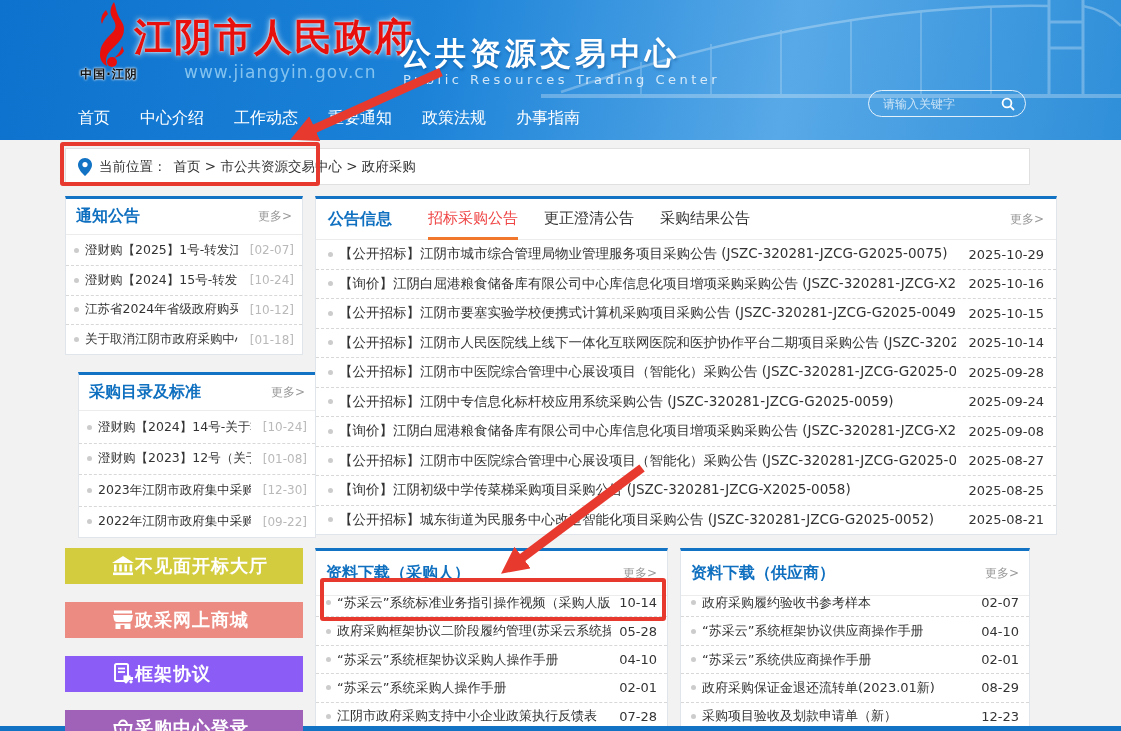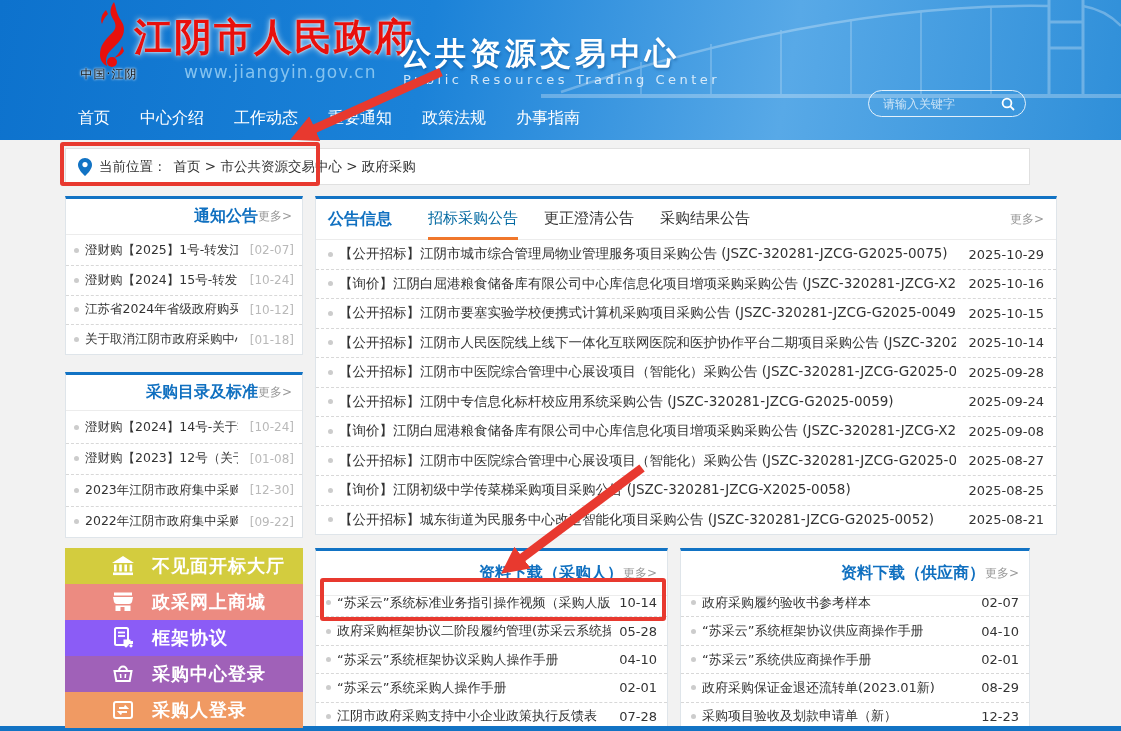--- a/index.html
+++ b/index.html
@@ -5,67 +5,67 @@
   *{box-sizing:border-box;margin:0;padding:0}
   html,body{background:#e9e9e9}
   body{font-family:"DejaVu Sans","Liberation Sans",sans-serif}
   .page{position:relative;width:1121px;height:731px;background:#f2f2f2;overflow:hidden}
 
   
   .hdr{position:absolute;left:0;top:0;width:1121px;height:140px;
        background:linear-gradient(100deg,#0d72cd 0%,#1b82d8 38%,#58a9e7 70%,#2f8fd9 100%);overflow:hidden}
   .bridge{position:absolute;right:0;top:0;opacity:.28;pointer-events:none}
   .logo-glyph{position:absolute;left:88px;top:2px}
-  .logo-caption{position:absolute;left:78px;top:66px;width:62px;text-align:center;font-size:12px;font-weight:normal;color:#111;
+  .logo-caption{position:absolute;left:78px;top:66px;width:62px;text-align:center;font-size:12px;font-weight:bold;color:#111;
        text-shadow:0 0 2px #fff,0 0 3px #fff;letter-spacing:1px}
   .site-title{position:absolute;left:134px;top:12px;font-size:38px;font-weight:900;color:#e8100c;letter-spacing:2px;
        text-shadow:0 0 6px rgba(255,255,255,.95),0 0 2px #fff}
   .site-url{position:absolute;left:184px;top:62px;font-size:17px;color:#85c3ef;letter-spacing:1px}
   .center-title{position:absolute;left:400px;top:33px;font-size:31px;font-weight:bold;color:#fff;letter-spacing:4px;
        text-shadow:1px 2px 3px rgba(0,60,120,.4)}
   .center-sub{position:absolute;left:403px;top:72px;font-size:13px;color:rgba(255,255,255,.78);letter-spacing:3.5px}
   .nav{position:absolute;left:78px;top:108px;display:flex;gap:30px}
   .nav-item{color:#fff;font-size:16px;cursor:pointer;white-space:nowrap}
   .search{position:absolute;left:868px;top:90px;width:158px;height:27px;border:1px solid rgba(255,255,255,.85);
        border-radius:14px;display:flex;align-items:center;padding:0 10px 0 14px}
   .search input{flex:1;background:transparent;border:none;outline:none;color:#fff;font-size:12px;min-width:0}
   .search input::placeholder{color:rgba(255,255,255,.72)}
 
   
   .crumb-bar{position:absolute;left:65px;top:148px;width:965px;height:37px;background:#fff;border:1px solid #e0e0e0;
        display:flex;align-items:center;padding-left:12px;font-size:13.5px;color:#333;gap:7px}
 
   
   .panel{position:absolute;background:#fff;border:1px solid #dfe5ea;border-top:3px solid #1273c4}
-  .phead{display:flex;align-items:center;justify-content:flex-end;height:36px;padding:0 10px;border-bottom:1px solid #ececec}
+  .phead{display:flex;align-items:center;justify-content:space-between;height:36px;padding:0 10px;border-bottom:1px solid #ececec}
   .ptitle{color:#1070c0;font-weight:bold;font-size:16px}
   .more{color:#999;font-size:12px;cursor:pointer;white-space:nowrap}
 
   .p-notices{left:65px;top:196px;width:238px;height:159px}
-  .p-catalog{left:65px;top:372px;width:238px;height:166px}
+  .p-catalog{left:78px;top:372px;width:238px;height:166px}
   .plist{position:absolute;left:0;right:0;top:37px;bottom:0;display:flex;flex-direction:column;list-style:none}
   .s-row{flex:1;display:flex;align-items:center;padding:0 8px;border-bottom:1px dashed #d8d8d8;font-size:12.5px;color:#333;cursor:pointer}
   .s-row:last-child{border-bottom:none}
   .dot{width:5px;height:5px;border-radius:50%;background:#ccc;margin-right:6px;flex:none}
   .s-title{flex:1;white-space:nowrap;overflow:hidden}
   .s-date{flex:none;color:#b9b9b9;font-size:12px;margin-left:12px}
 
   
   .qcol{position:absolute;left:65px;top:548px;width:238px;z-index:2}
-  .qbtn{height:36px;margin-bottom:0;display:flex;align-items:center;color:#fff;font-size:18px;font-weight:bold;
-       padding-left:46px;gap:17px;cursor:pointer;letter-spacing:1px}
+  .qbtn{height:36px;margin-bottom:18px;display:flex;align-items:center;color:#fff;font-size:18px;font-weight:bold;
+       padding-left:46px;cursor:pointer;letter-spacing:1px}
   .qicon{display:flex;flex:none}
 
   
   .p-ann{left:315px;top:196px;width:742px;height:339px}
   .phead2{position:relative;display:flex;align-items:stretch;height:41px;padding:0 12px;border-bottom:1px solid #ececec}
   .phead2 .ptitle{align-self:center}
   .tabs{display:flex;margin-left:36px;gap:26px}
   .tab{display:flex;align-items:center;font-size:15px;color:#333;border-bottom:3px solid transparent;margin-bottom:-1px;cursor:pointer}
-  .tab.active{color:#0369a1;border-color:#f0772b}
+  .tab.active{color:#ef4444;border-color:#f0772b}
   .phead2 .more{margin-left:auto;align-self:center}
   .mlist{position:absolute;left:0;right:0;top:41px;bottom:0;display:flex;flex-direction:column;list-style:none}
   .m-row{flex:1;display:flex;align-items:center;padding:0 12px;border-bottom:1px dashed #d8d8d8;font-size:13.5px;color:#333;cursor:pointer}
   .m-row:last-child{border-bottom:none}
   .m-title{flex:1;white-space:nowrap;overflow:hidden;margin-right:12px}
   .m-date{flex:none;color:#333;font-size:13px}
 
   
   .p-dl-buyer{left:315px;top:548px;width:353px;height:183px}
   .p-dl-supplier{left:680px;top:548px;width:350px;height:183px}

